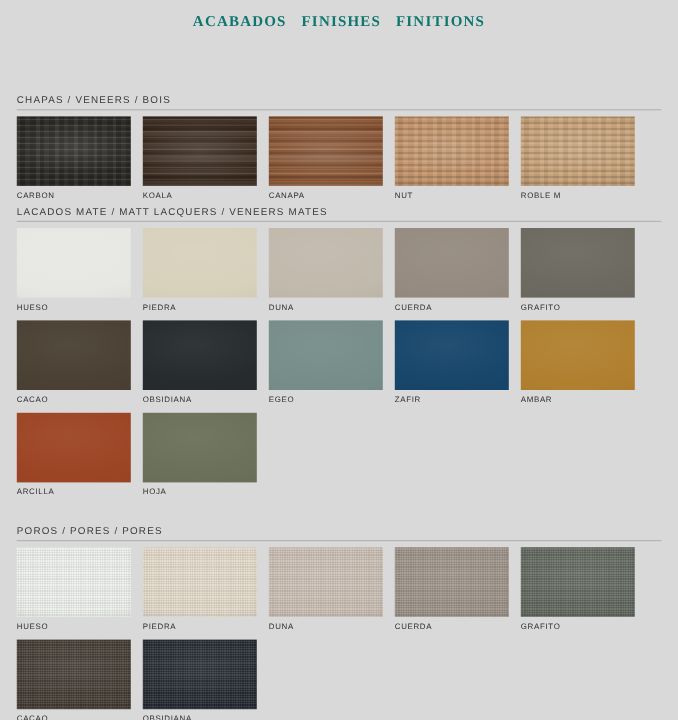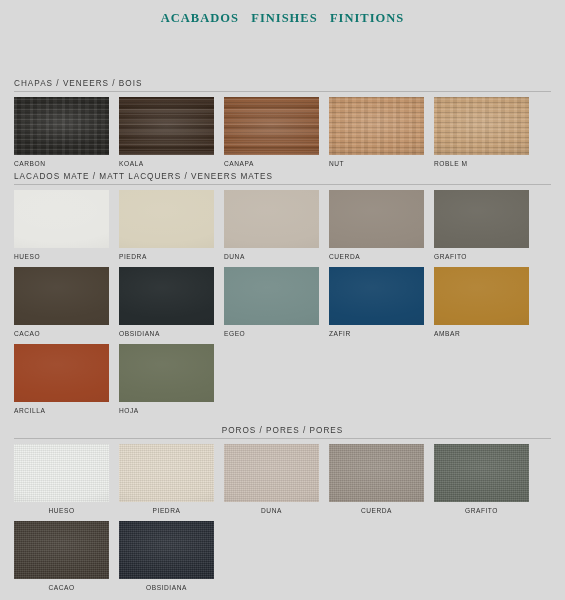--- a/index.html
+++ b/index.html
@@ -290,21 +290,21 @@
           <div class="swatch-cell">
             <span class="swatch-chip tex-flat" style="background-color: rgb(156, 69, 37);"></span>
             <span class="swatch-label">ARCILLA</span>
           </div>
           <div class="swatch-cell">
             <span class="swatch-chip tex-flat" style="background-color: rgb(106, 112, 89);"></span>
             <span class="swatch-label">HOJA</span>
           </div>
         </div>
       </div>
-      <div class="section" style="top: 426px; text-align: center;">
+      <div class="section" style="top: 438px;">
         <div class="section-head">
           <span class="section-title">POROS / PORES / PORES</span>
         </div>
         <div class="section-rule"></div>
         <div class="swatch-row" style="top: 18px;">
           <div class="swatch-cell">
             <span class="swatch-chip tex-pore" style="background-color: rgb(237, 239, 236);"></span>
             <span class="swatch-label">HUESO</span>
           </div>
           <div class="swatch-cell">

